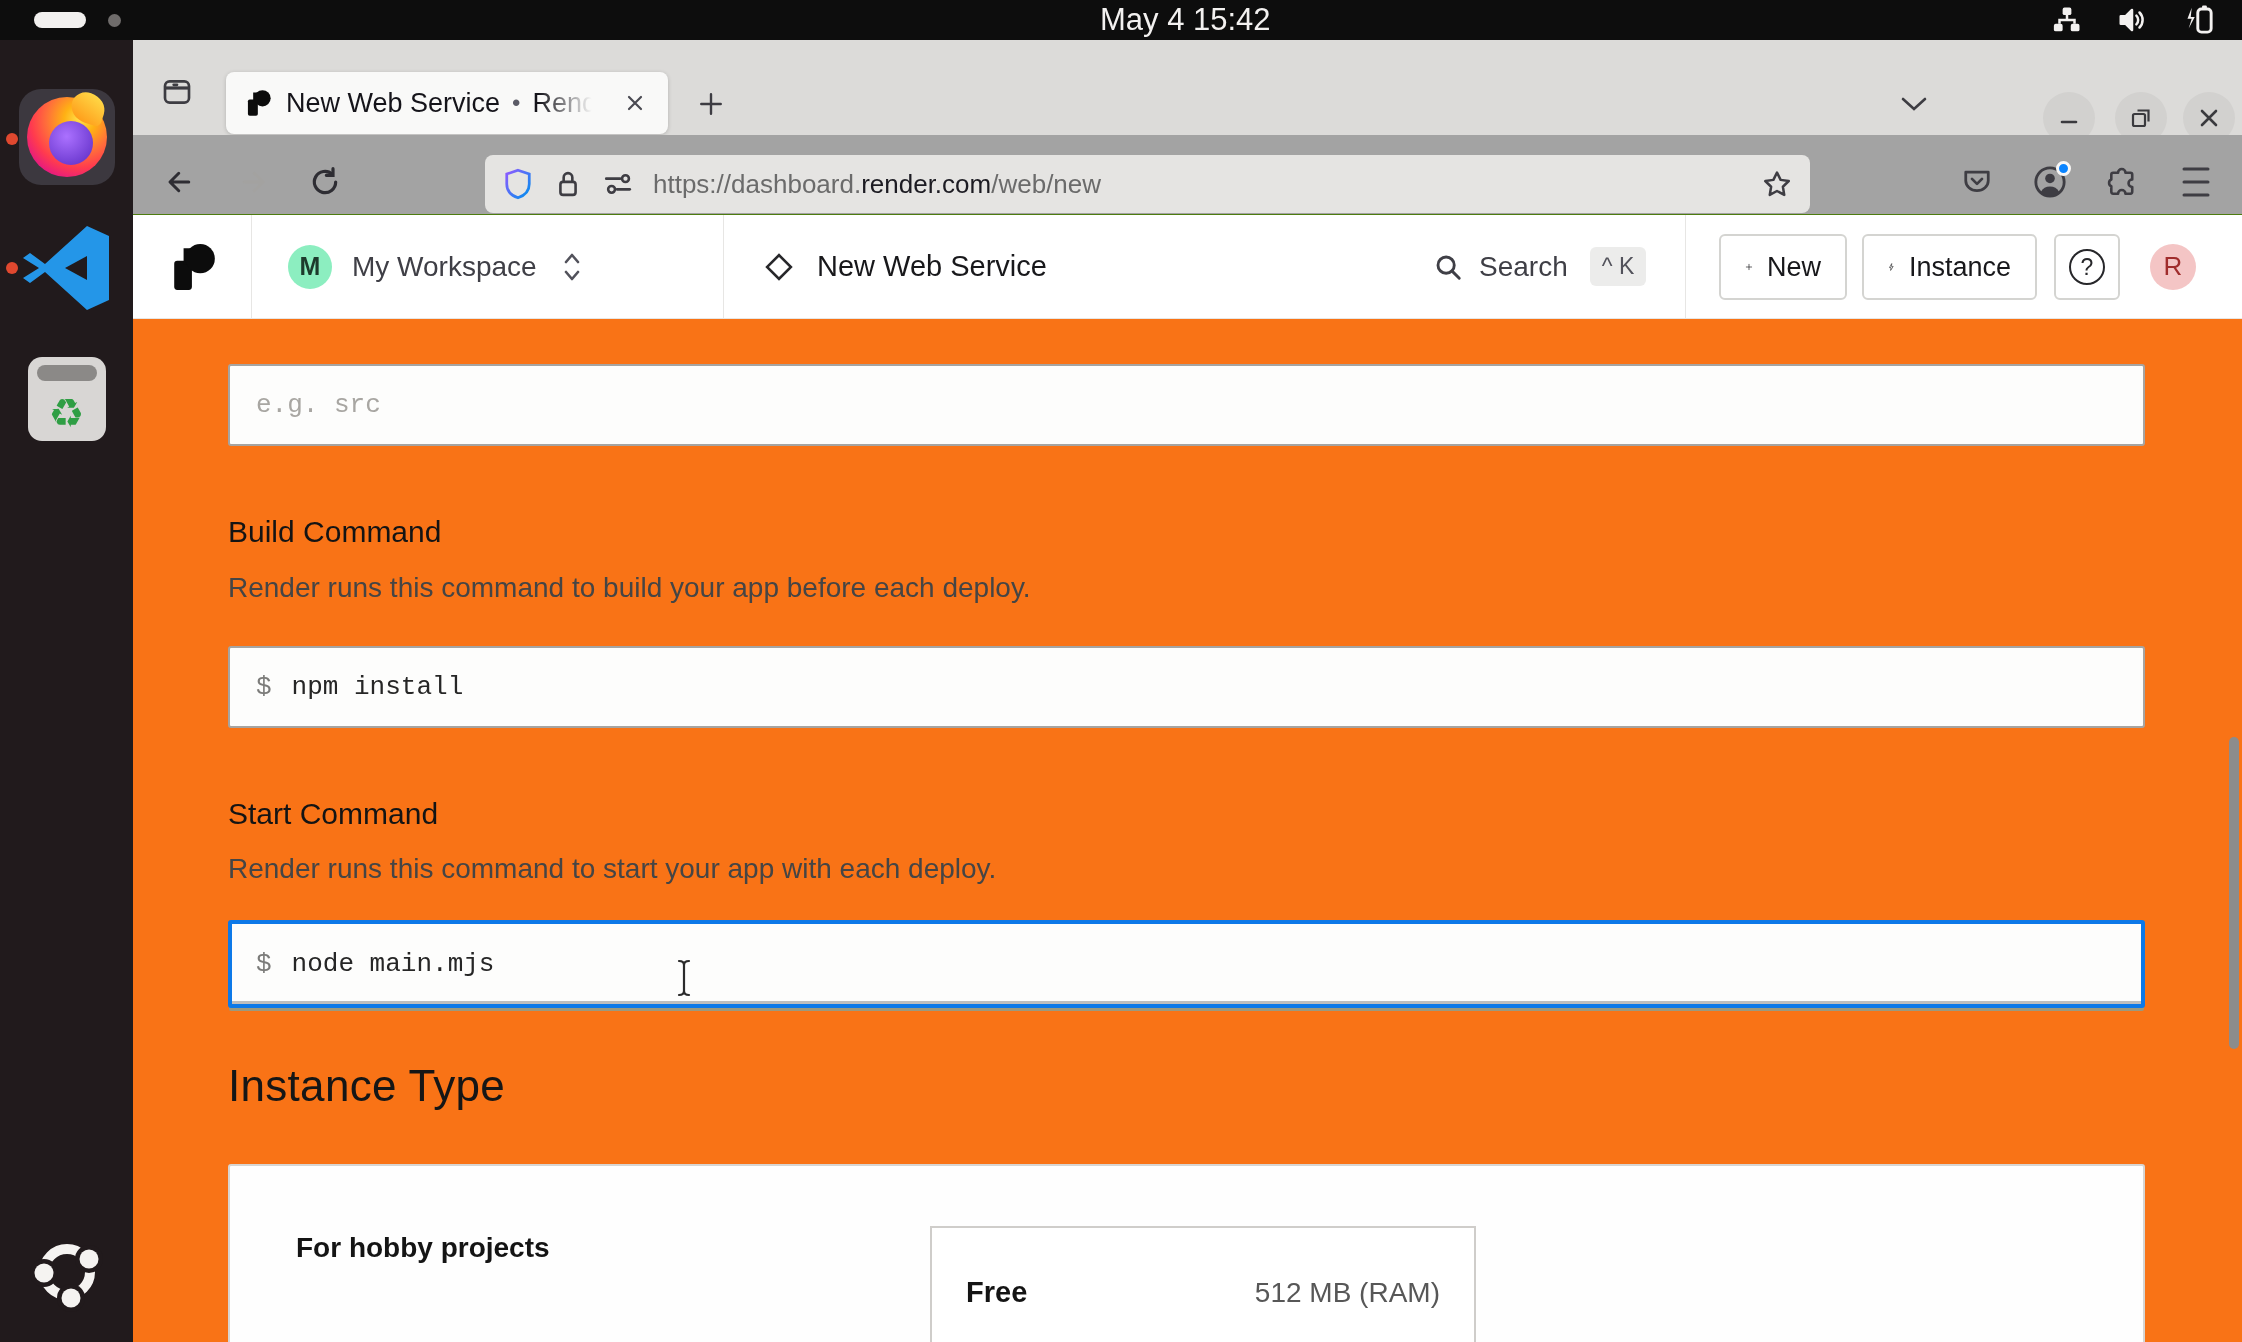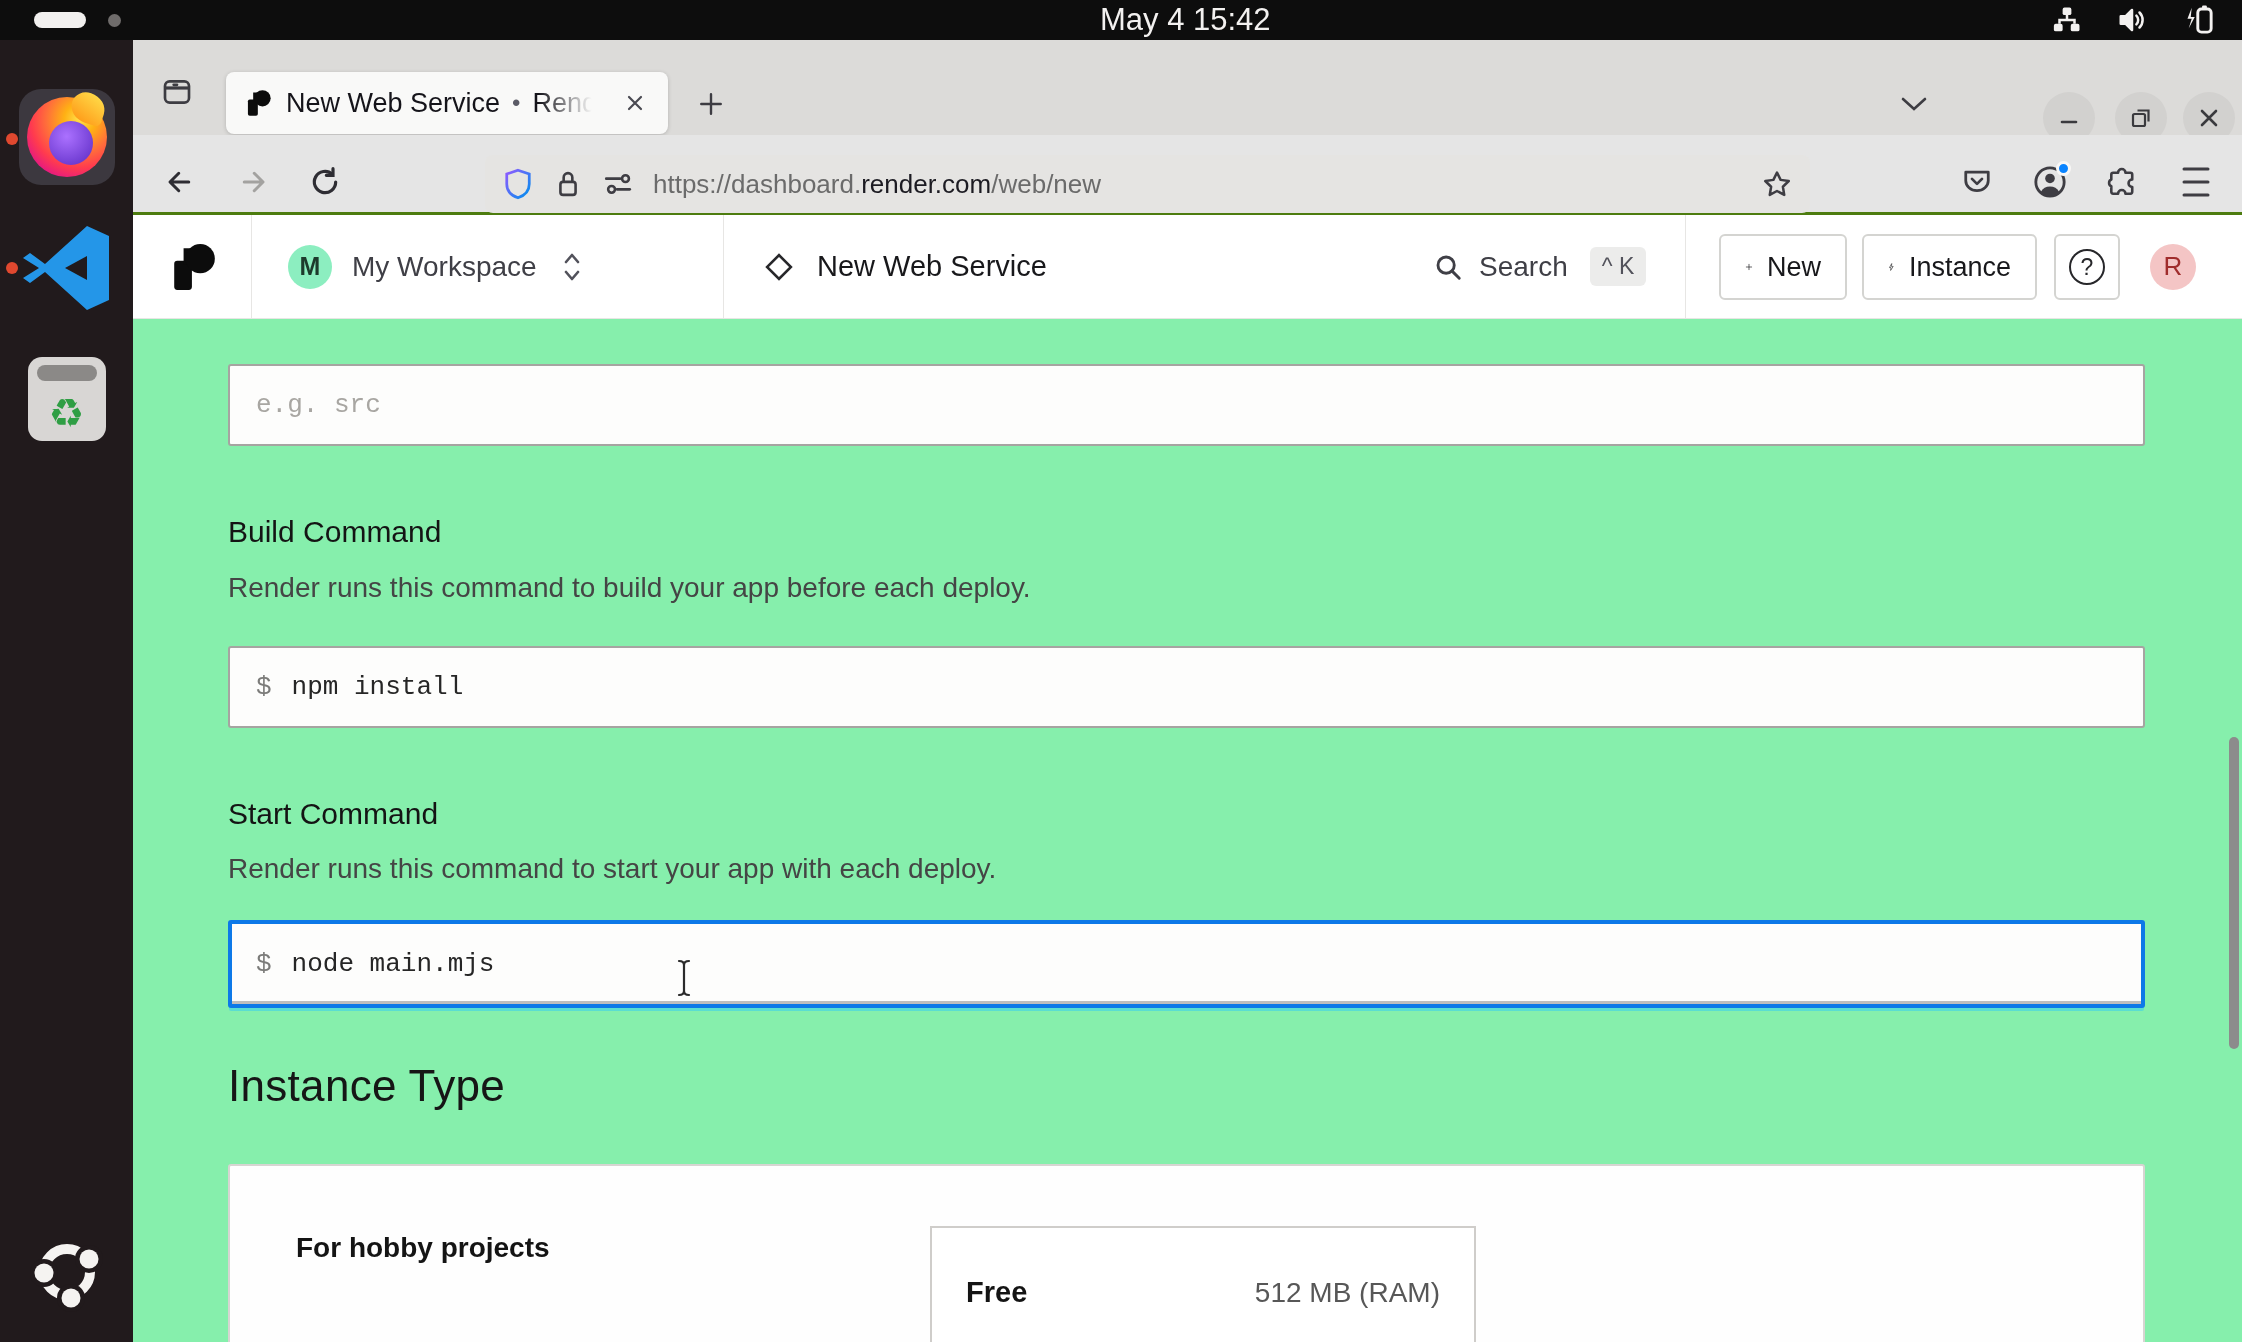--- a/index.html
+++ b/index.html
@@ -43,21 +43,21 @@
   .tab-dot { margin:0 12px; color:#5b5b66; font-size:24px; }
   .tab-suffix { color:#15141a; font-size:27px;
     -webkit-mask-image:linear-gradient(90deg,#000 10%,transparent 92%); mask-image:linear-gradient(90deg,#000 10%,transparent 92%); }
   .tab-close { margin-left:auto; width:34px; height:34px; border-radius:6px; display:flex; align-items:center; justify-content:center; }
   .newtab-btn { position:absolute; left:556px; top:42px; width:44px; height:44px; border-radius:8px; display:flex; align-items:center; justify-content:center; }
   .tablist-btn { position:absolute; left:1758px; top:42px; width:46px; height:44px; display:flex; align-items:center; justify-content:center; }
   .winbtn { position:absolute; top:78px; width:52px; height:52px; border-radius:50%; background:#d2d1cf; display:flex; align-items:center; justify-content:center; transform:translateY(-50%); }
   .winbtn.min { left:1910px; } .winbtn.max { left:1982px; } .winbtn.close { left:2050px; }
 
   
-  .navbar { position:relative; height:80px; background:#e5e5e5; border-bottom:3px solid #4d7c0f; flex:0 0 auto; }
+  .navbar { position:relative; height:80px; background:#a3a3a3; border-bottom:1px solid #4d7c0f; flex:0 0 auto; }
   .nav-ico { position:absolute; top:47px; transform:translate(-50%,-50%); display:flex; align-items:center; justify-content:center; }
   .urlbar { position:absolute; left:352px; top:20px; width:1325px; height:58px; background:#e5e4e2; border-radius:8px;
     display:flex; align-items:center; padding:0 18px; }
   .url-text { margin-left:20px; font-size:26px; color:#6b6b6b; white-space:nowrap; }
   .url-text .domain { color:#1c1b22; }
   .url-star { margin-left:auto; }
   .hamburger div { width:27px; height:3px; background:#3e3d43; border-radius:2px; margin:5px 0; }
   .acct-dot { position:absolute; right:-4px; top:-4px; width:15px; height:15px; border-radius:50%; background:#0a84ff; border:3px solid #f8f7f6; }
 
   
@@ -69,21 +69,21 @@
   .ws-name { margin-left:20px; font-size:28px; color:#3f3f46; }
   .page-title { margin-left:20px; font-size:29px; color:#18181b; font-weight:500; }
   .search-label { margin-left:16px; font-size:28px; color:#3f3f46; }
   .kbd-chip { margin-left:22px; background:#ececeb; border-radius:6px; padding:6px 12px; font-size:23px; color:#52525b; }
   .hbtn { height:66px; border:2px solid #d4d4d1; border-radius:6px; background:#fff; display:flex; align-items:center; justify-content:center;
     gap:14px; font-size:27px; color:#18181b; padding:0 24px; }
   .user-avatar { width:46px; height:46px; border-radius:50%; background:#f4c5c5; color:#a02c2c; font-size:26px;
     display:flex; align-items:center; justify-content:center; }
 
   
-  .content { position:relative; flex:1 1 auto; background:#86efac; overflow:hidden; }
+  .content { position:relative; flex:1 1 auto; background:#f97316; overflow:hidden; }
   .clip-remnant { position:absolute; left:96px; top:2px; width:1260px; height:6px; overflow:hidden; opacity:.55; }
 
   .field { position:absolute; left:95px; width:1917px; height:82px; background:#fdfdfc; border:2px solid #a6a4a1; border-radius:3px;
     display:flex; align-items:center; padding:0 26px; font-family:"Liberation Mono",monospace; font-size:26px; }
   .field .placeholder { color:#a8a6a2; }
   .field .prompt { color:#7c7c7a; margin-right:20px; }
   .field .val { color:#262626; }
   .field.focused { border:4px solid #0d79e8; box-shadow:0 4px 0 -1px rgba(41,199,255,.45); padding:0 24px; }
   .field.focused::after { content:""; position:absolute; left:0; right:0; bottom:0; height:3px; background:#8a8a8a; opacity:.55; }
 

